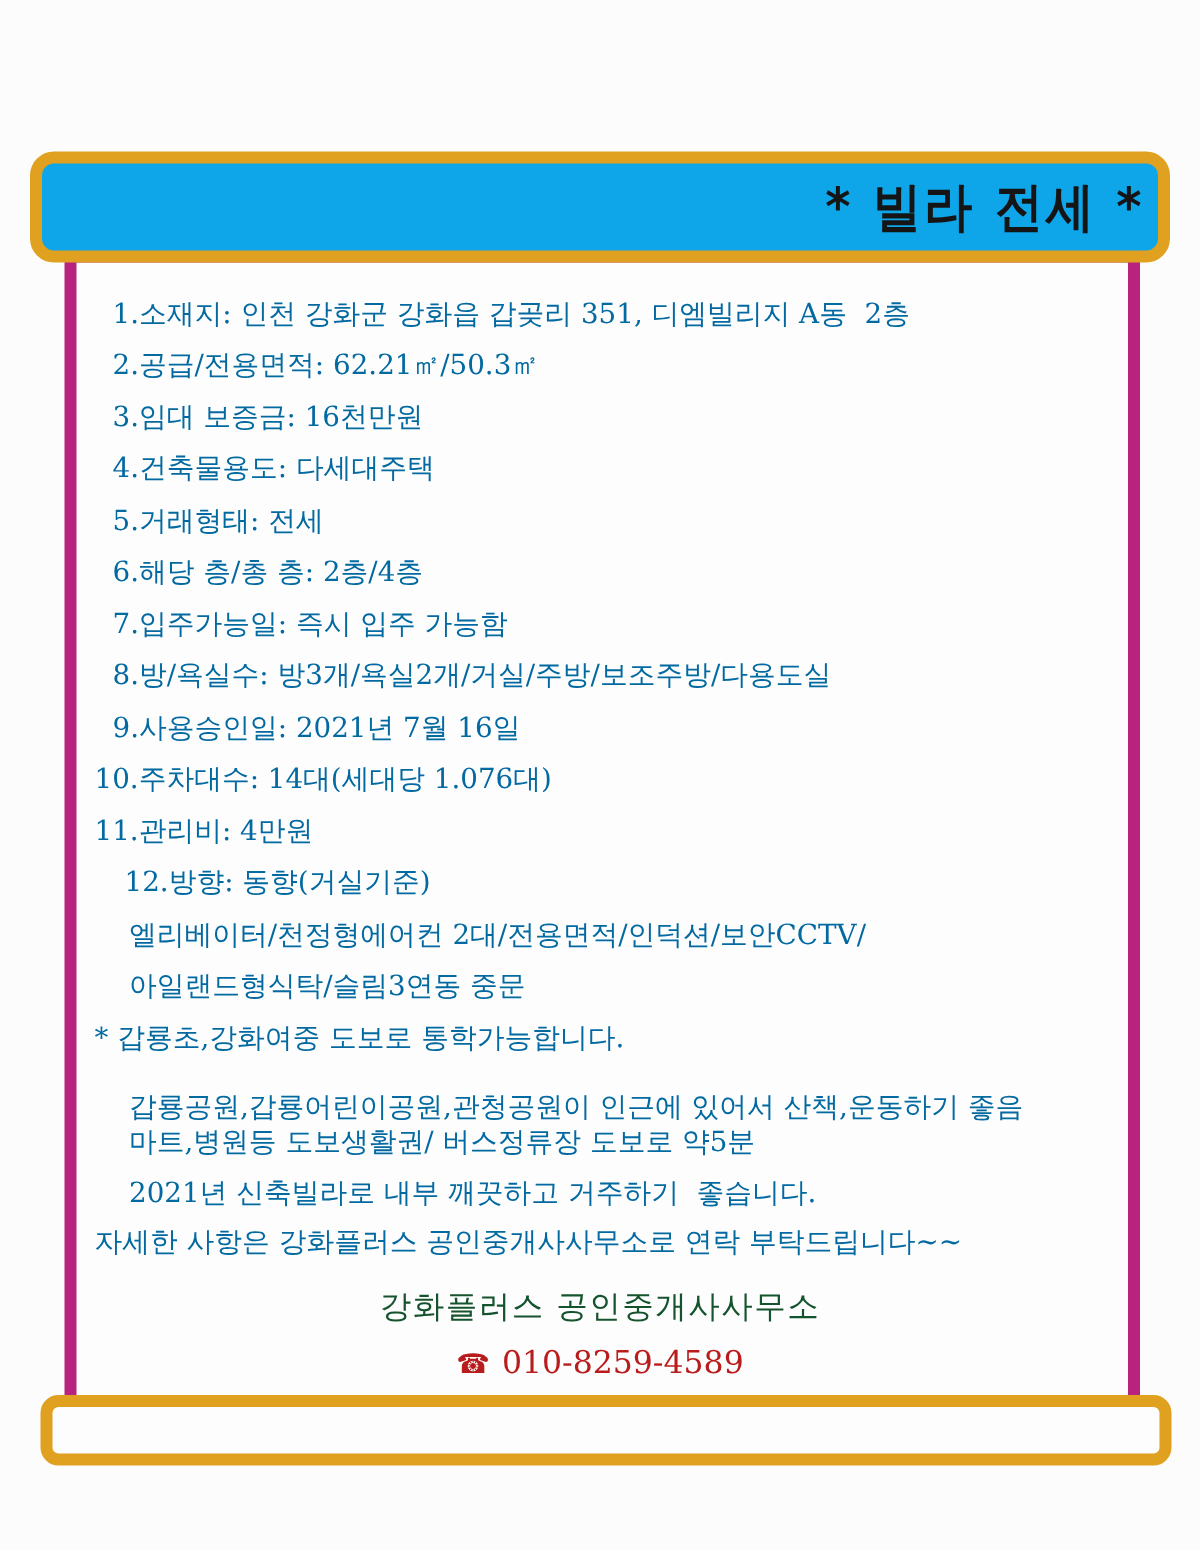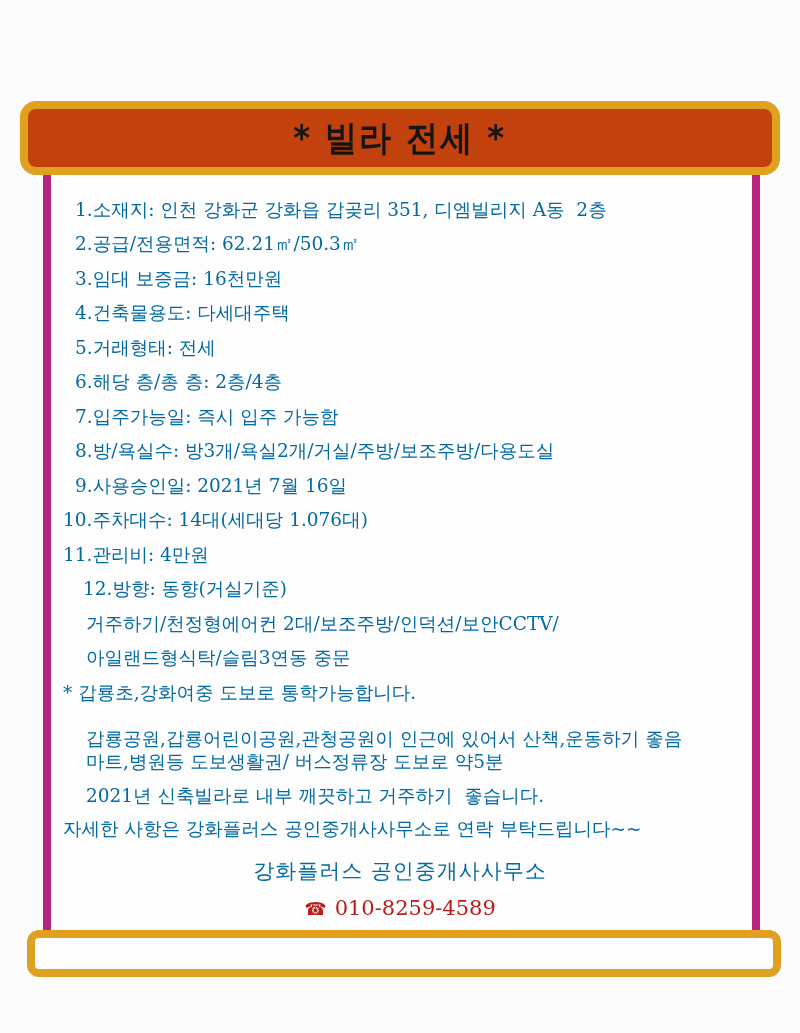--- a/index.html
+++ b/index.html
@@ -17,22 +17,22 @@
       width: 701px; height: 774px;
       border: 8px solid #b8237e;
       background: #fdfdfd;
     }
     .title-banner {
       position: absolute;
       left: 20px; top: 101px;
       width: 744px; height: 58px;
       border: 8px solid #e0a020;
       border-radius: 16px;
-      background: #c2410c;
-      display: flex; align-items: center; justify-content: center;
+      background: #0ea5e9;
+      display: flex; align-items: center; justify-content: flex-end;
       z-index: 2;
     }
     .title-banner .title {
       font-family: "DejaVu Sans", sans-serif;
       font-size: 35px;
       font-weight: bold;
       color: #151515;
       letter-spacing: 2px;
       transform: scaleX(0.92);
     }
@@ -53,21 +53,21 @@
       white-space: pre;
       color: #0369a1;
       transform-origin: left center;
     }
     .footer-office {
       position: absolute;
       left: 0; width: 800px; top: 857px;
       text-align: center;
       font-family: "DejaVu Sans", sans-serif;
       font-size: 21px;
-      color: #0369a1;
+      color: #14532d;
       letter-spacing: 1px;
     }
     .footer-phone {
       position: absolute;
       left: 0; width: 800px; top: 896px;
       text-align: center;
       font-family: "DejaVu Serif", serif;
       font-size: 21px;
       color: #b91c1c;
     }
@@ -88,21 +88,21 @@
 <div class="line" style="left:75px; top:302px;">4.건축물용도: 다세대주택</div>
 <div class="line" style="left:75px; top:337px;">5.거래형태: 전세</div>
 <div class="line" style="left:75px; top:371px;">6.해당 층/총 층: 2층/4층</div>
 <div class="line" style="left:75px; top:406px;">7.입주가능일: 즉시 입주 가능함</div>
 <div class="line" style="left:75px; top:440px;">8.방/욕실수: 방3개/욕실2개/거실/주방/보조주방/다용도실</div>
 <div class="line" style="left:75px; top:475px;">9.사용승인일: 2021년 7월 16일</div>
 <div class="line" style="left:63px; top:509px;">10.주차대수: 14대(세대당 1.076대)</div>
 <div class="line" style="left:63px; top:544px;">11.관리비: 4만원</div>
 <div class="line" style="left:63px; top:578px;margin-left:20px;">12.방향: 동향(거실기준)</div>
 
-<div class="line" style="left:86px; top:613px;">거주하기/천정형에어컨 2대/보조주방/인덕션/보안CCTV/</div>
+<div class="line" style="left:86px; top:613px;">엘리베이터/천정형에어컨 2대/전용면적/인덕션/보안CCTV/</div>
 <div class="line" style="left:86px; top:647px;">아일랜드형식탁/슬림3연동 중문</div>
 
 <div class="line" style="left:63px; top:682px;">* 갑룡초,강화여중 도보로 통학가능합니다.</div>
 <div class="line" style="left:86px; top:716px;margin-top:12px;">갑룡공원,갑룡어린이공원,관청공원이 인근에 있어서 산책,운동하기 좋음</div>
 <div class="line" style="left:86px; top:751px;">마트,병원등 도보생활권/ 버스정류장 도보로 약5분</div>
 <div class="line" style="left:86px; top:785px;">2021년 신축빌라로 내부 깨끗하고 거주하기  좋습니다.</div>
 <div class="line" style="left:63px; top:818px;">자세한 사항은 강화플러스 공인중개사사무소로 연락 부탁드립니다~~</div>
 
 <div class="footer-office">강화플러스 공인중개사사무소</div>
 <div class="footer-phone">

